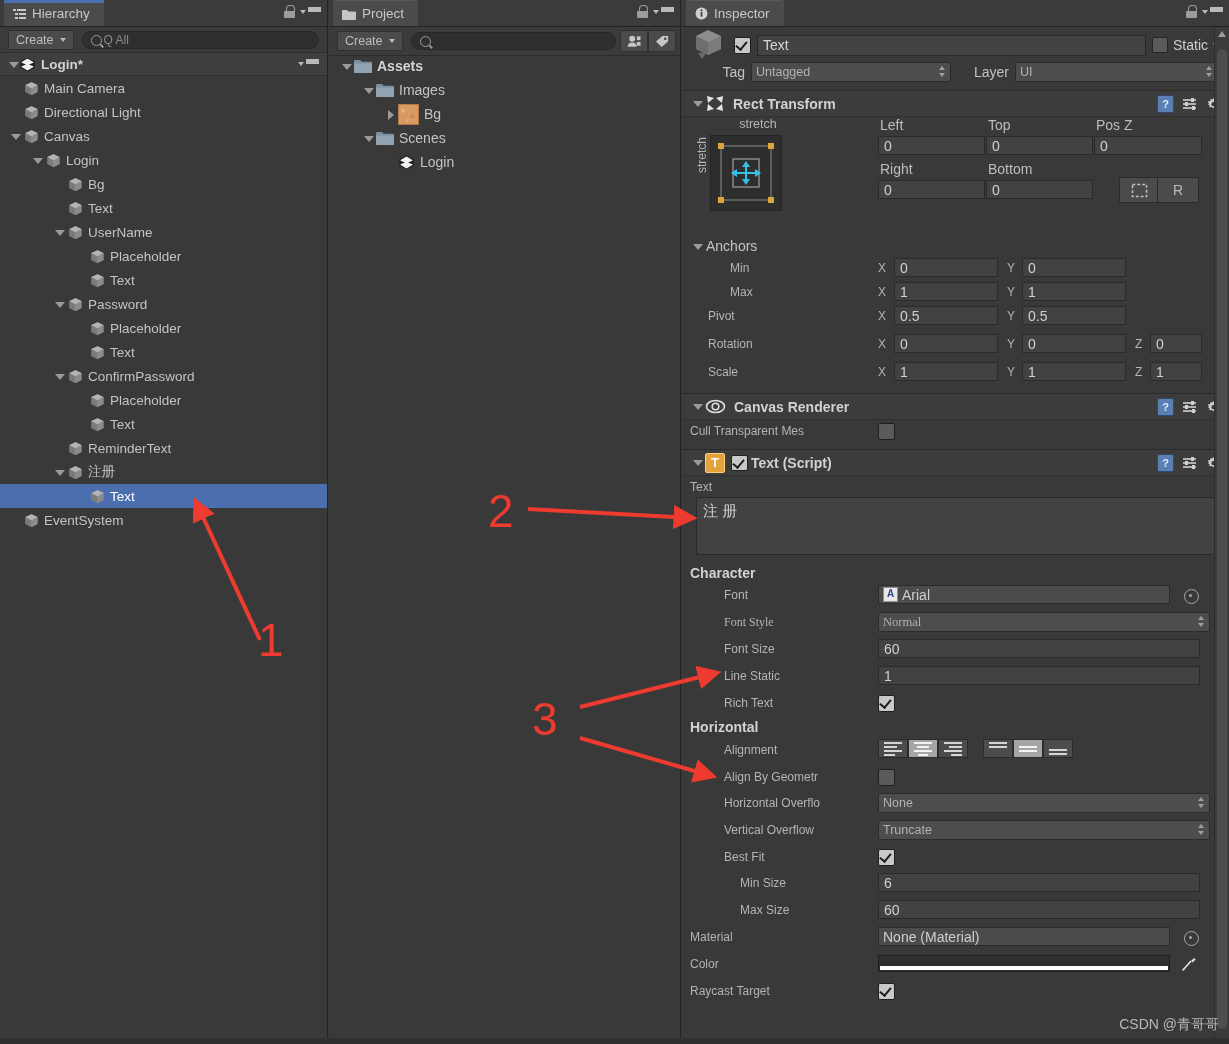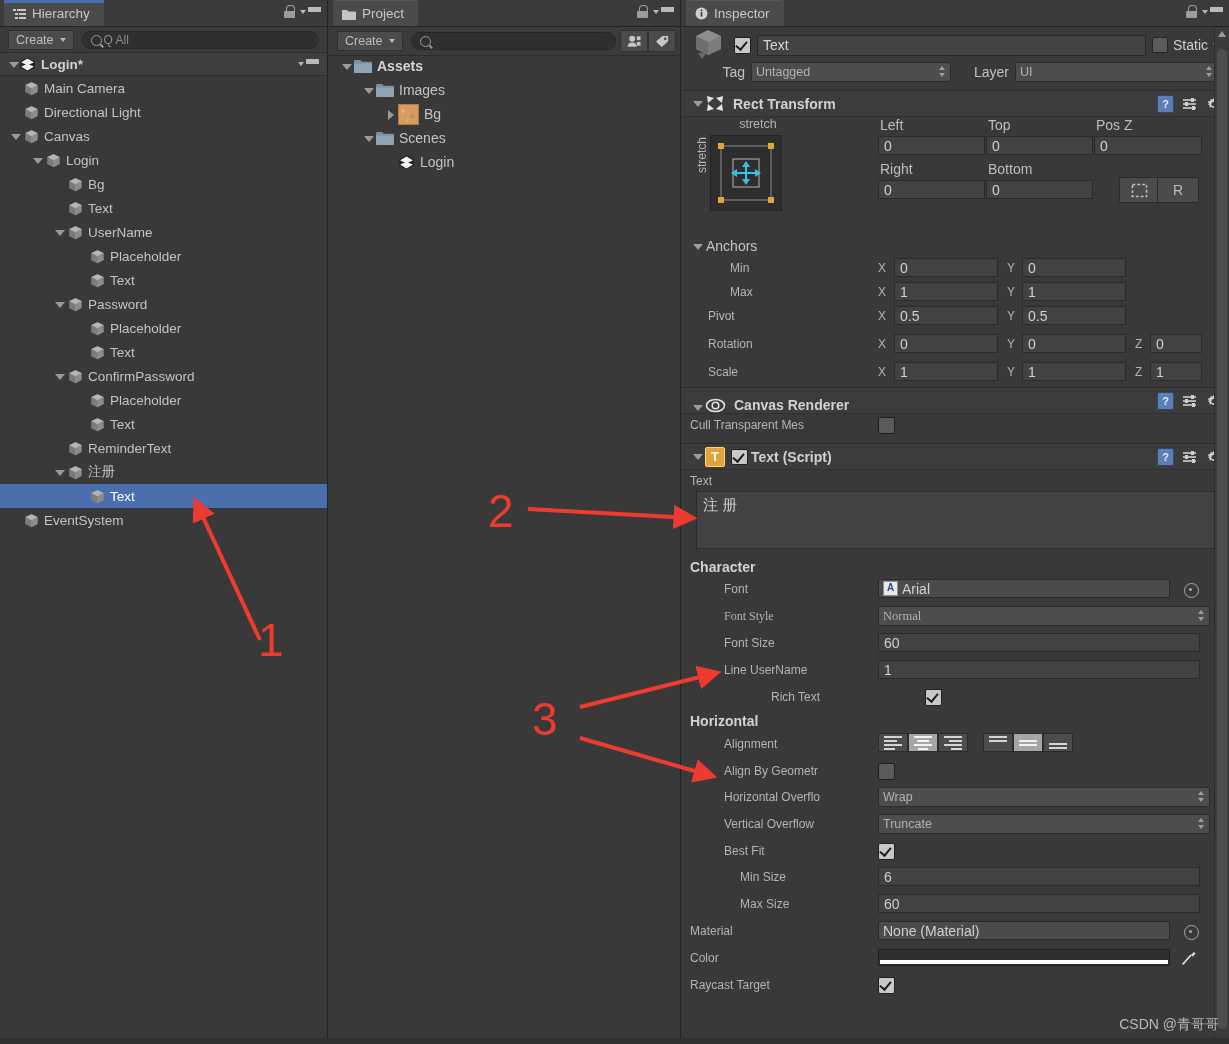--- a/index.html
+++ b/index.html
@@ -765,21 +765,21 @@
         <span style="position:absolute;left:325px;top:4px;">Y</span>
         <span class="numf" style="position:absolute;left:340px;top:1px;width:104px;">
             <span>1</span>
           </span>
         <span style="position:absolute;left:453px;top:4px;">Z</span>
         <span class="numf" style="position:absolute;left:468px;top:1px;width:52px;">
             <span>1</span>
           </span>
       </div>
 
-      <div class="comp-head" style="margin-top:0;align-items:flex-end;">
+      <div class="comp-head" style="margin-top:6px;">
         <span class="tri open"></span>
         <span style="width:21px;height:15px;display:inline-block;margin-left:2px;">
           <svg width="21" height="15" viewBox="0 0 21 15">
               <ellipse cx="10.5" cy="7.5" rx="9" ry="6" fill="none" stroke="#e0e0e0" stroke-width="1.6"></ellipse>
               <circle cx="10.5" cy="7.5" r="3.3" fill="none" stroke="#e0e0e0" stroke-width="1.6"></circle>
             </svg>
         </span>
         <span class="comp-title">Canvas Renderer</span>
         <span class="right">
           <span class="helpico">?</span>
@@ -870,27 +870,27 @@
       </div>
 
       <div style="position:relative;height:27px;">
         <span style="position:absolute;left:42px;top:4px;">Font Size</span>
         <span class="numf" style="position:absolute;left:196px;top:1px;width:322px;">
             <span>60</span>
           </span>
       </div>
 
       <div style="position:relative;height:27px;">
-        <span style="position:absolute;left:42px;top:4px;">Line UserName</span>
+        <span style="position:absolute;left:42px;top:4px;">Line Static</span>
         <span class="numf" style="position:absolute;left:196px;top:1px;width:322px;">
             <span>1</span>
           </span>
       </div>
 
-      <div style="position:relative;height:26px;margin-left:47px;">
+      <div style="position:relative;height:26px;">
         <span style="position:absolute;left:42px;top:4px;">Rich Text</span>
         <span class="chk on" style="position:absolute;left:196px;top:3px;"></span>
       </div>
 
       <div style="padding:1px 0 0 8px;">
         <span class="sectionlabel">Horizontal</span>
       </div>
 
       <div style="position:relative;height:28px;margin-top:3px;">
         <span style="position:absolute;left:42px;top:5px;">Alignment</span>
@@ -931,21 +931,21 @@
       </div>
 
       <div style="position:relative;height:26px;">
         <span style="position:absolute;left:42px;top:4px;">Align By Geometr</span>
         <span class="chk off" style="position:absolute;left:196px;top:3px;"></span>
       </div>
 
       <div style="position:relative;height:27px;">
         <span style="position:absolute;left:42px;top:4px;">Horizontal Overflo</span>
         <span class="popup" style="position:absolute;left:196px;top:1px;width:322px;">
-          <span>Wrap</span>
+          <span>None</span>
           <i class="updown"></i>
         </span>
       </div>
 
       <div style="position:relative;height:27px;">
         <span style="position:absolute;left:42px;top:4px;">Vertical Overflow</span>
         <span class="popup" style="position:absolute;left:196px;top:1px;width:322px;">
           <span>Truncate</span>
           <i class="updown"></i>
         </span>

